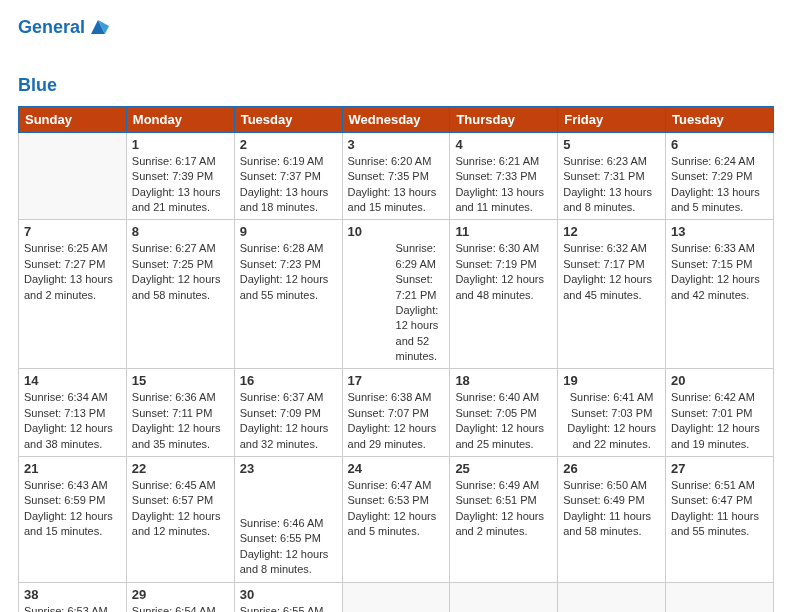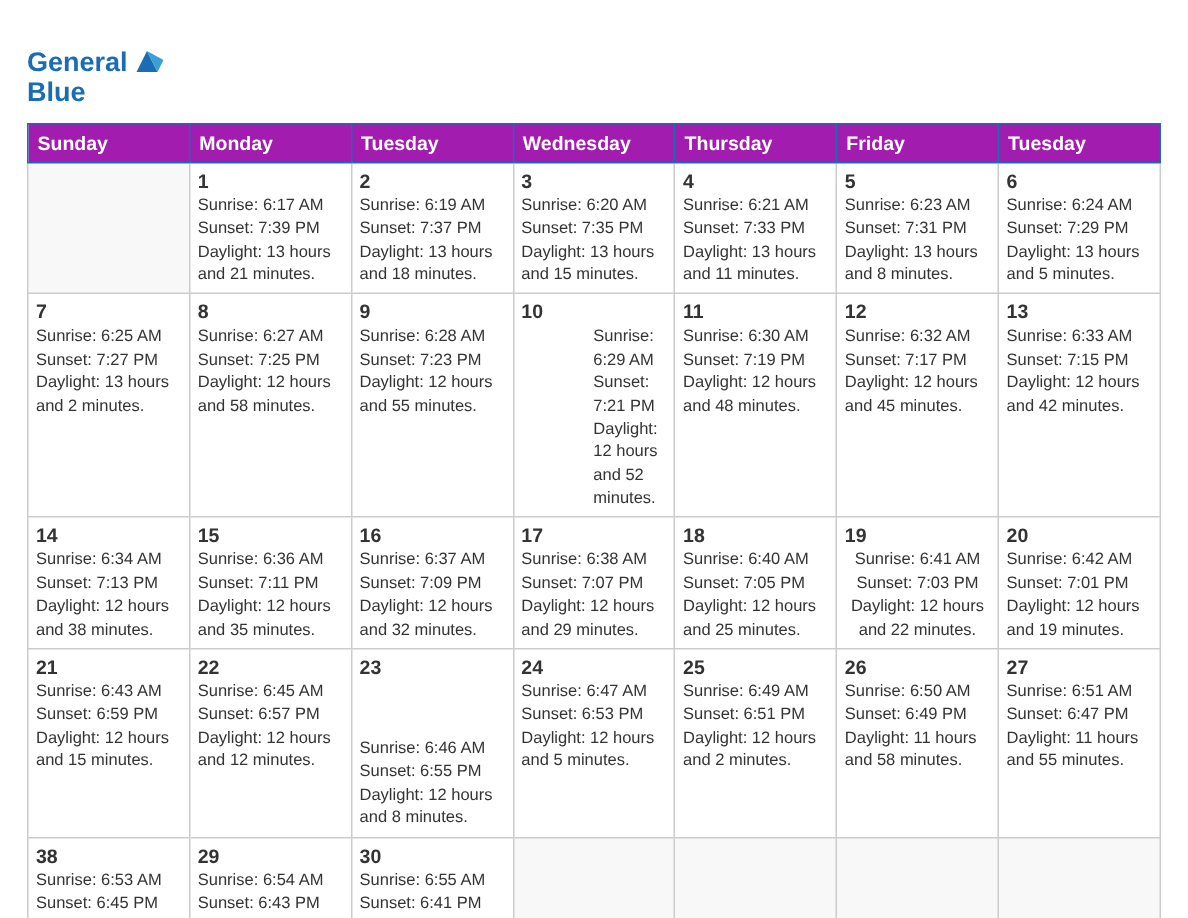--- a/index.html
+++ b/index.html
@@ -7,21 +7,21 @@
       font-family: Arial, sans-serif;
       background: #fff;
       width: 792px;
       height: 612px;
       overflow: hidden;
     }
     .container {
       width: 792px;
       height: 544px;
       background: #fff;
-      padding: 32px 18px 10px 18px;
+      padding: 18px 18px 10px 18px;
     }
     .header {
       display: flex;
       justify-content: space-between;
       align-items: flex-start;
       margin-bottom: 10px;
     }
     .logo {
       display: flex;
       align-items: center;
@@ -47,21 +47,21 @@
     .location {
       font-size: 14px;
       color: #555;
     }
     .calendar {
       width: 100%;
       border-collapse: collapse;
       table-layout: fixed;
     }
     .calendar th {
-      background: #a21caf;
+      background: #c2410c;
       color: #fff;
       text-align: left;
       padding: 5px 6px;
       font-size: 13px;
       font-weight: bold;
       border: 1px solid #1a6db5;
     }
     .calendar td {
       border: 1px solid #ccc;
       vertical-align: top;
@@ -97,21 +97,21 @@
       <div>
         <div style="display:flex;align-items:center;">
           <span class="logo-text">
             <span>General</span>
           </span>
           <svg width="22" height="22" viewBox="0 0 22 22" style="margin-left:2px;margin-top:-2px;">
             <polygon points="4,18 11,4 18,18" fill="#1a6db5"></polygon>
             <polygon points="11,4 18,18 22,10" fill="#3a9fd5"></polygon>
           </svg>
         </div>
-        <div class="logo-text" style="color:#1a6db5;font-size:18px;font-weight:bold;">Blue</div>
+        <div class="logo-text" style="color:#1a6db5;font-size:18px;font-weight:bold;margin-top:38px;">Blue</div>
       </div>
     </div>
     <div class="title-block">
       <div class="month-title"></div>
       <div class="location"></div>
     </div>
   </div>
 
   <table class="calendar">
     <thead>

